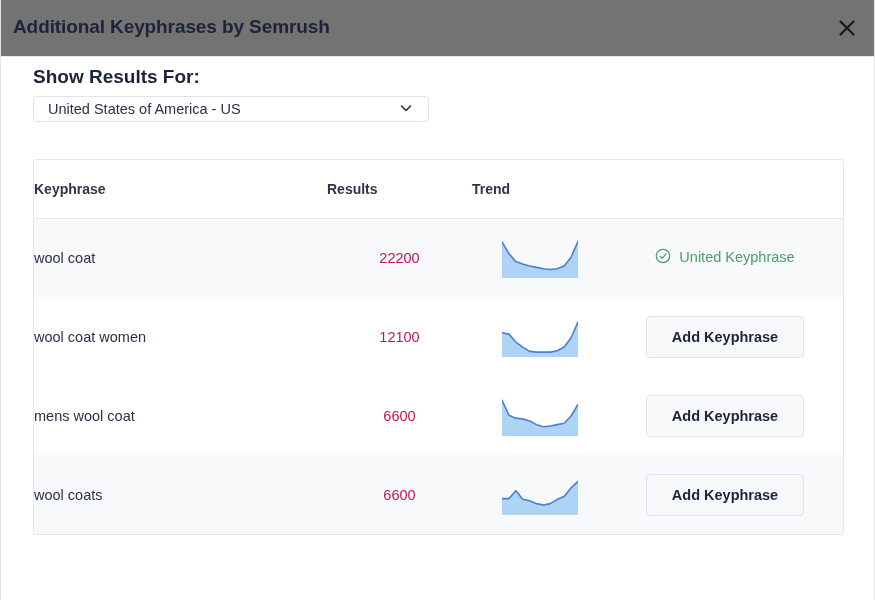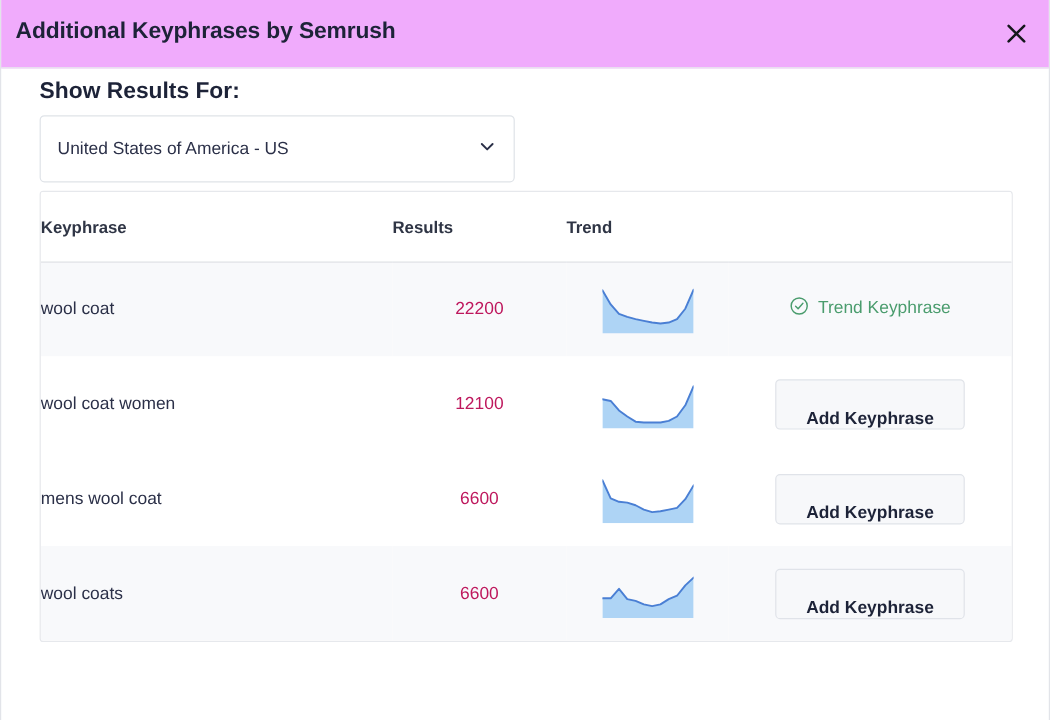--- a/index.html
+++ b/index.html
@@ -20,21 +20,21 @@
     background: #ffffff;
     border-left: 1px solid #e2e4e9;
     border-right: 1px solid #e2e4e9;
   }
 
   
   .modal-header {
     position: relative;
     height: 57px;
     border-bottom: 1px solid #e8eaed;
-    background: #f0abfc;
+    background: #737373;
     text-align: right;
   }
   .modal-title {
     position: absolute;
     left: 12px;
     top: 16px;
     font-size: 19px;
     font-weight: bold;
     color: #1d2338;
     letter-spacing: -0.1px;
@@ -65,21 +65,21 @@
     line-height: 20px;
     margin-bottom: 9px;
   }
   .select-wrap {
     position: relative;
     width: 396px;
     height: 41px;
   }
   .select-box {
     width: 396px;
-    height: 56px;
+    height: 26px;
     border: 1px solid #dfe3e8;
     border-radius: 4px;
     background: #ffffff;
     display: flex;
     align-items: center;
     padding: 0 14px;
     font-size: 14.5px;
     color: #2b3048;
     cursor: pointer;
   }
@@ -148,21 +148,21 @@
   .spark {
     display: inline-block;
     vertical-align: middle;
   }
 
   .add-btn {
     display: inline-block;
     min-width: 158px;
     height: 42px;
     line-height: 40px;
-    padding: 12px 18px;
+    padding: 0 18px;
     border: 1px solid #e0e3e9;
     border-radius: 4px;
     background: #f7f8fa;
     font-family: "Liberation Sans", sans-serif;
     font-size: 14.5px;
     font-weight: bold;
     color: #1d2338;
     cursor: pointer;
     text-align: center;
   }
@@ -229,21 +229,21 @@
             <td class="cell-volume">22200</td>
             <td class="cell-trend"><svg class="spark" width="76" height="40" viewBox="0 0 76 40" preserveAspectRatio="none">
                 <path d="M0.00 3.80 L6.91 15.68 L13.82 23.60 L20.73 26.12 L27.64 27.92 L34.55 29.36 L41.45 30.80 L48.36 31.52 L55.27 30.80 L62.18 27.92 L69.09 19.28 L76.00 3.44 L76 40 L0 40 Z" fill="#aed4f5"></path>
                 <path d="M0.00 3.80 L6.91 15.68 L13.82 23.60 L20.73 26.12 L27.64 27.92 L34.55 29.36 L41.45 30.80 L48.36 31.52 L55.27 30.80 L62.18 27.92 L69.09 19.28 L76.00 3.44 " fill="none" stroke="#4a7fd4" stroke-width="1.6" stroke-linejoin="round" stroke-linecap="round"></path>
               </svg></td>
             <td class="cell-action"><span class="focus-tag">
                 <span class="check-icon"><svg width="16" height="16" viewBox="0 0 16 16" aria-hidden="true">
                     <circle cx="8" cy="8" r="6.7" fill="none" stroke="#4a9c6d" stroke-width="1.2"></circle>
                     <path d="M5 8.2 L7.1 10.3 L11.1 5.7" fill="none" stroke="#4a9c6d" stroke-width="1.2" stroke-linecap="round" stroke-linejoin="round"></path>
                   </svg></span>
-                <span>Trend Keyphrase</span>
+                <span>United Keyphrase</span>
               </span></td>
           </tr>
           <tr class="plain">
             <td class="cell-keyphrase">wool coat women</td>
             <td class="cell-volume">12100</td>
             <td class="cell-trend"><svg class="spark" width="76" height="40" viewBox="0 0 76 40" preserveAspectRatio="none">
                 <path d="M0.00 15.68 L6.91 17.12 L13.82 25.04 L20.73 30.08 L27.64 34.40 L34.55 35.12 L41.45 35.12 L48.36 35.12 L55.27 33.68 L62.18 30.08 L69.09 20.72 L76.00 4.88 L76 40 L0 40 Z" fill="#aed4f5"></path>
                 <path d="M0.00 15.68 L6.91 17.12 L13.82 25.04 L20.73 30.08 L27.64 34.40 L34.55 35.12 L41.45 35.12 L48.36 35.12 L55.27 33.68 L62.18 30.08 L69.09 20.72 L76.00 4.88 " fill="none" stroke="#4a7fd4" stroke-width="1.6" stroke-linejoin="round" stroke-linecap="round"></path>
               </svg></td>
             <td class="cell-action"><button class="add-btn">Add Keyphrase</button></td>

